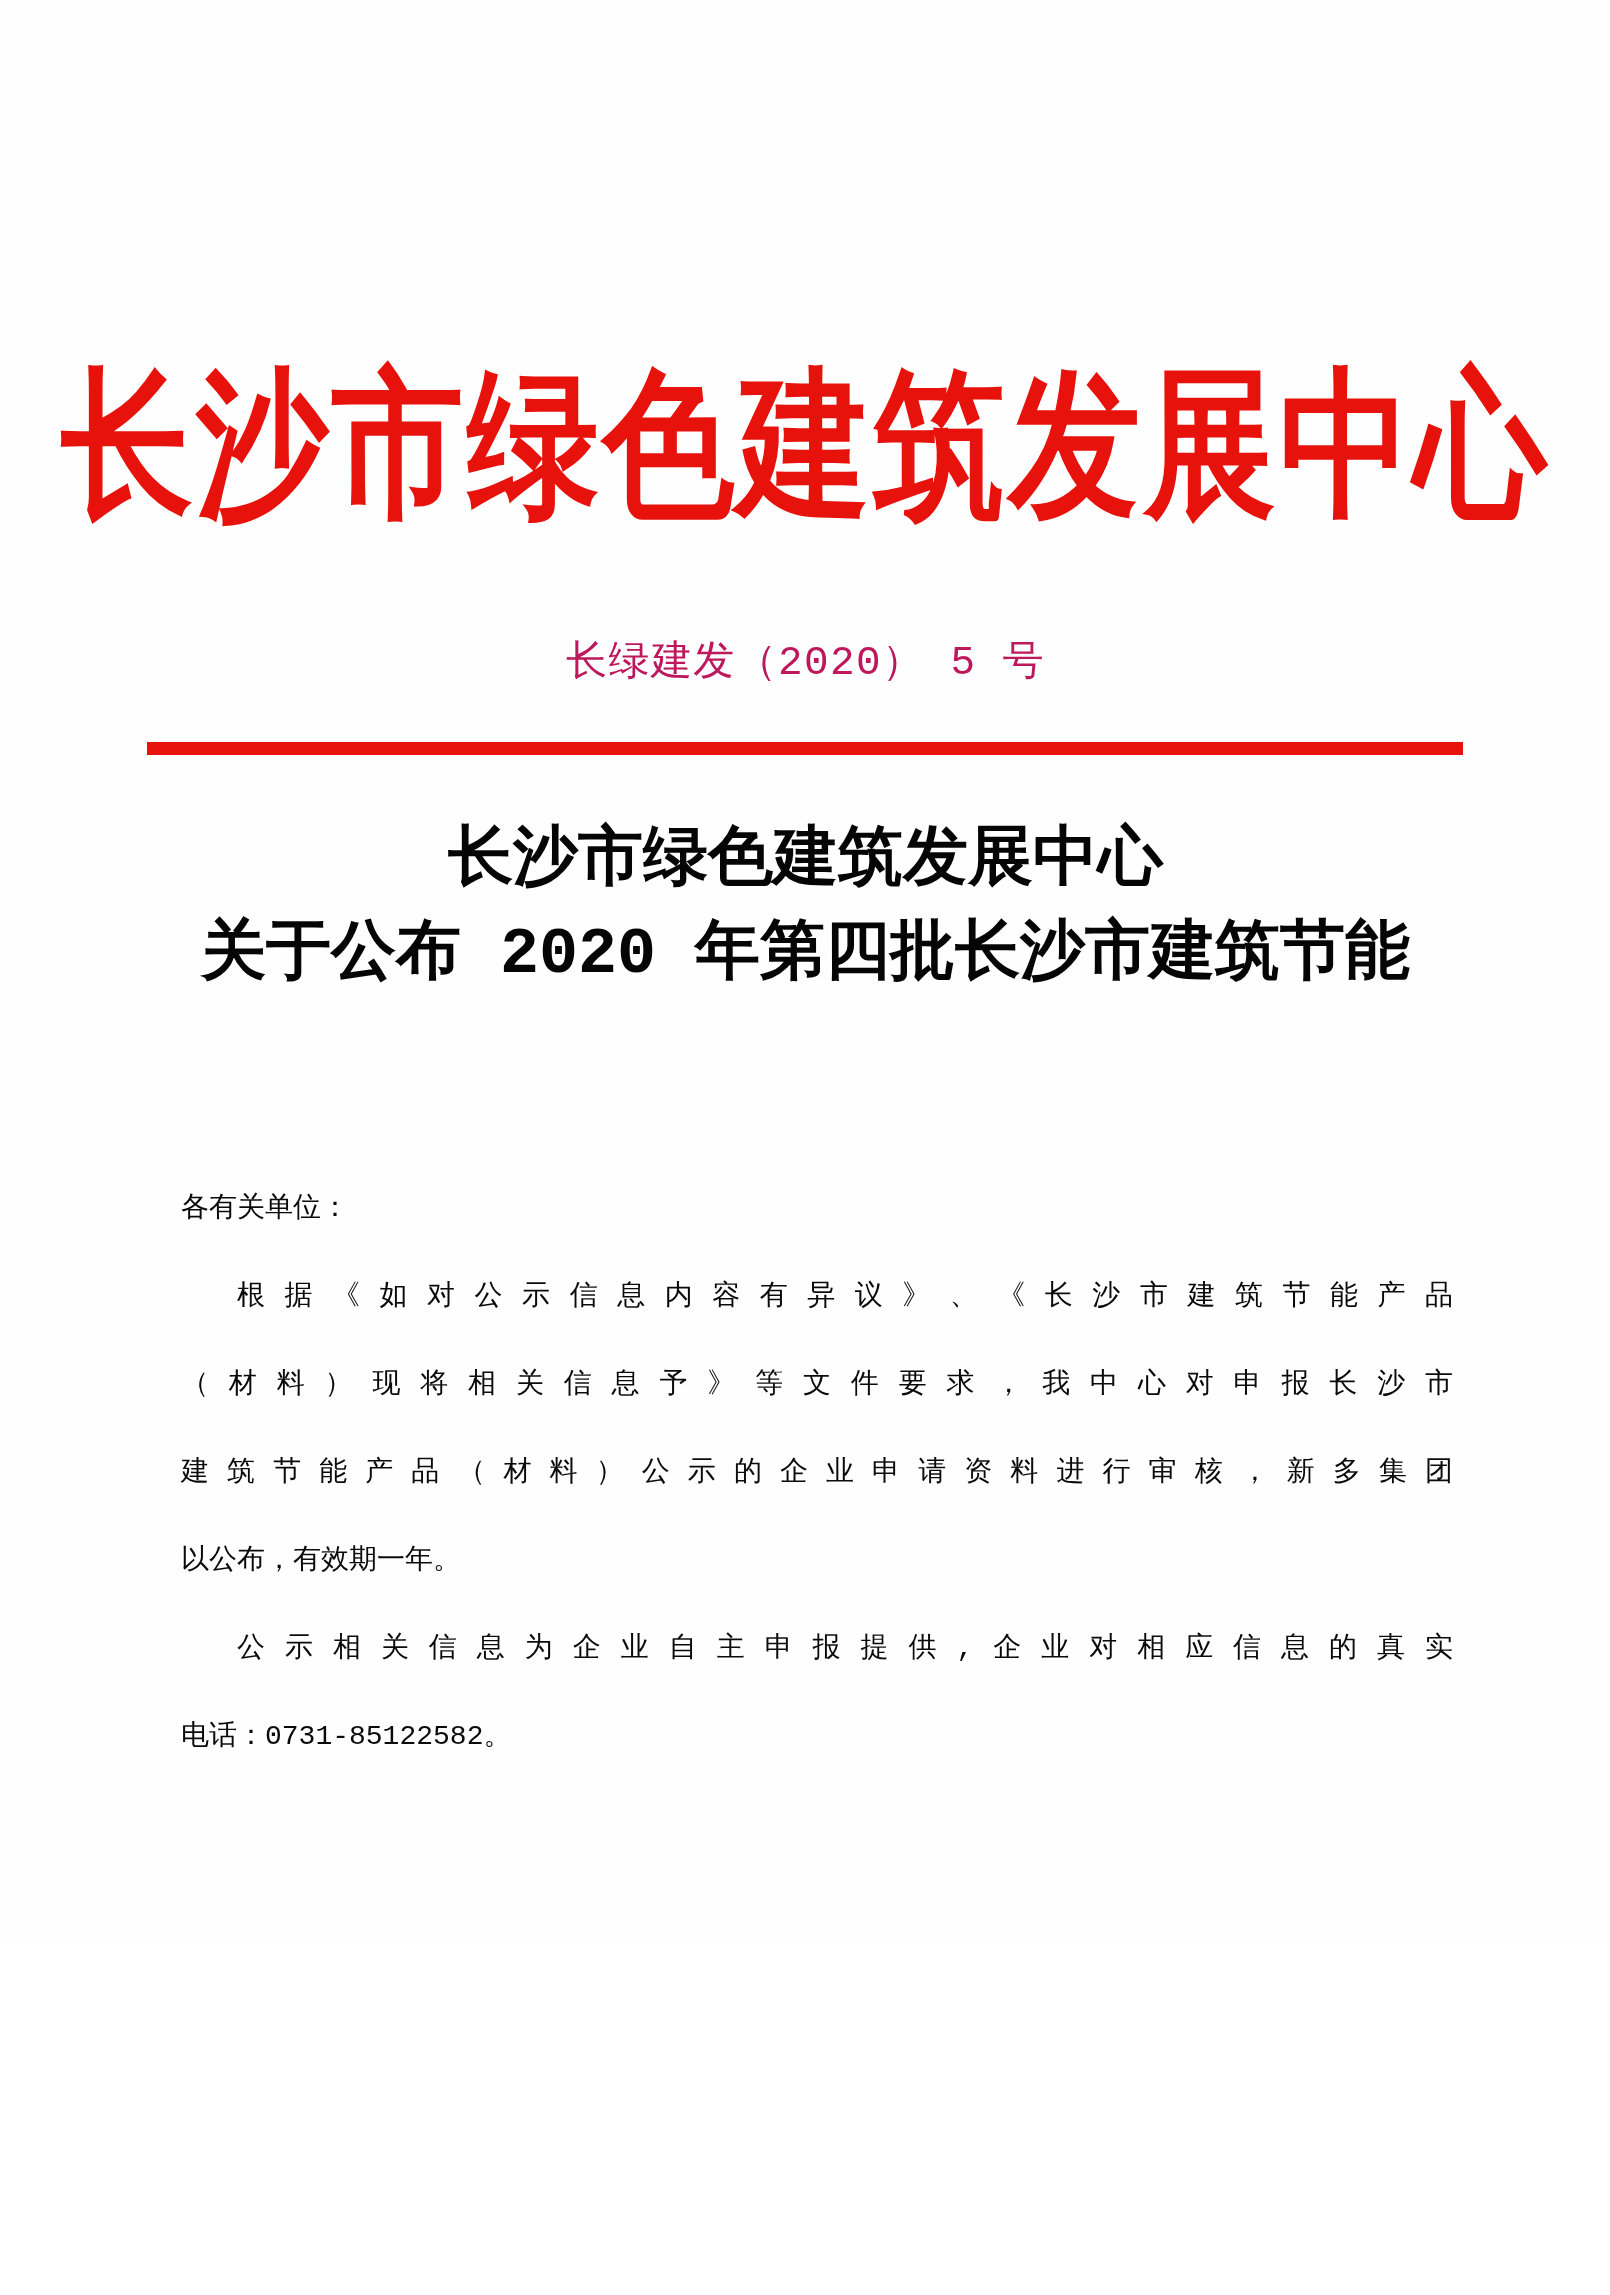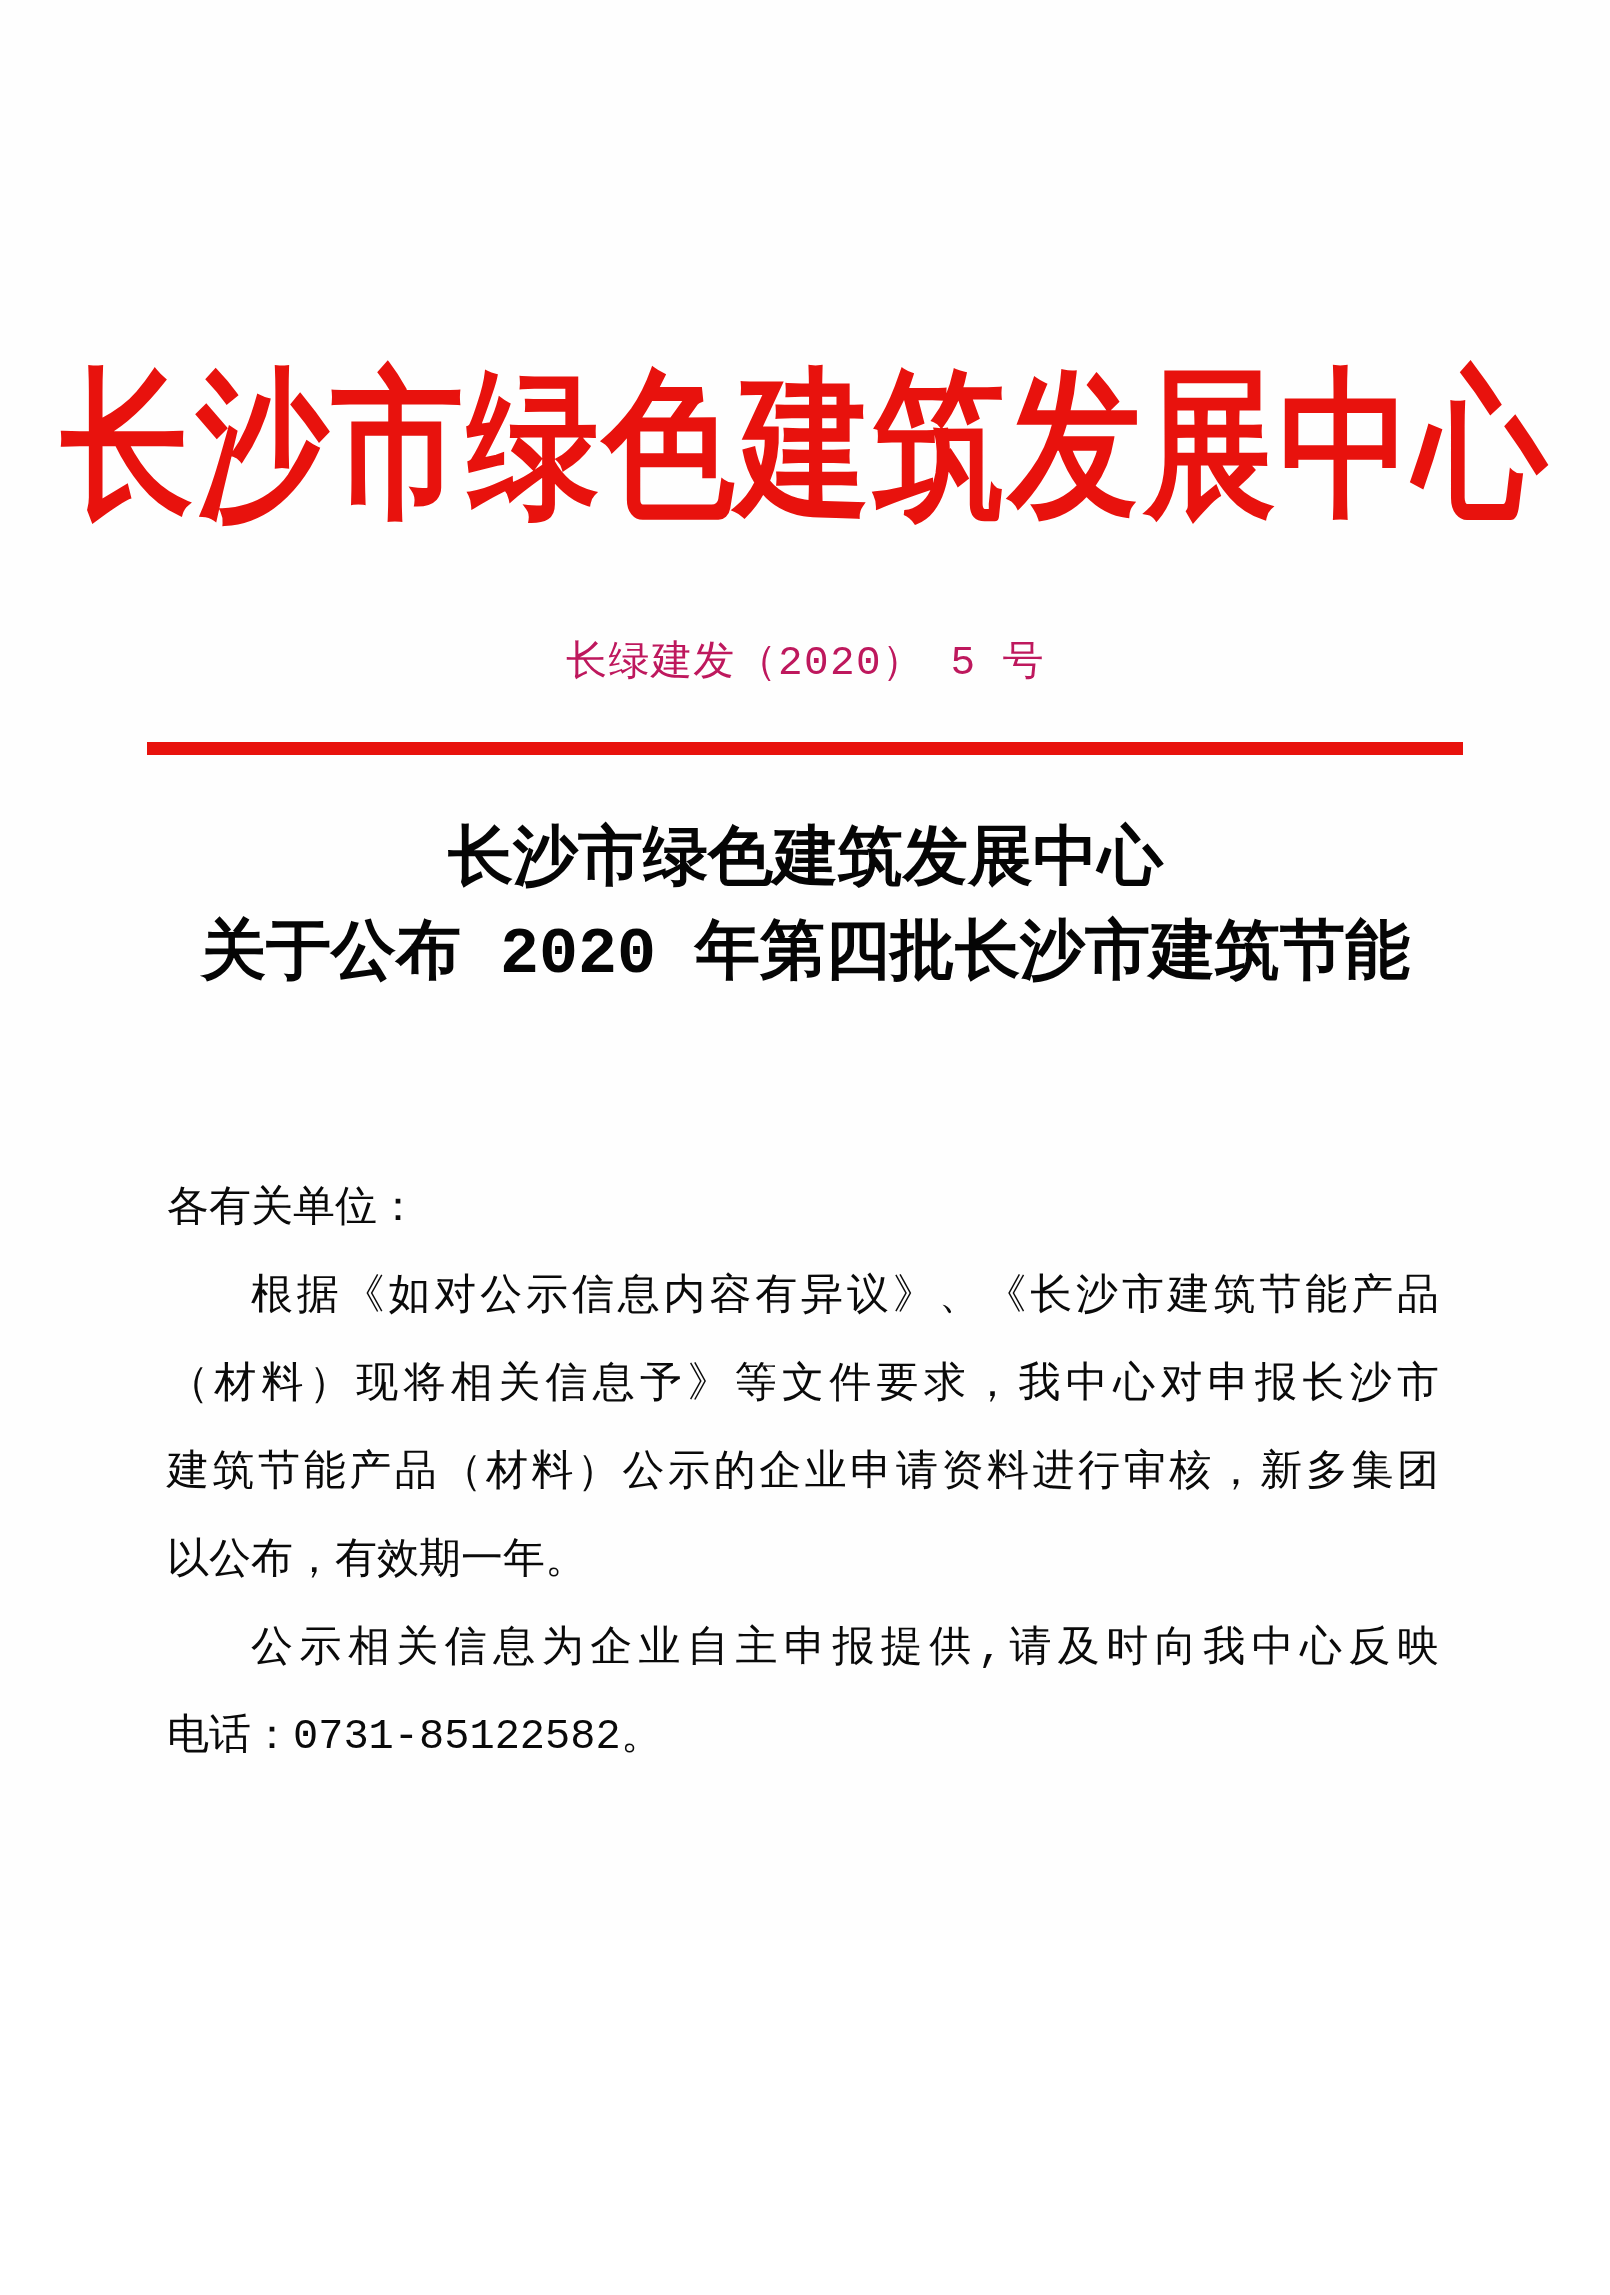--- a/index.html
+++ b/index.html
@@ -68,23 +68,23 @@
     font-weight: bold;
     line-height: 94px;
     color: #050505;
   }
   .doc-title .t-line { white-space: nowrap; }
 
   
   .body-text {
     position: absolute;
     top: 1165px;
-    left: 167px;
+    left: 181px;
     width: 1272px;
-    font-size: 42px;
+    font-size: 28px;
     line-height: 88px;
     color: #0a0a0a;
   }
   .body-text .line {
     width: 100%;
   }
   .body-text .line.just {
     text-align: justify;
     text-align-last: justify;
   }
@@ -119,20 +119,20 @@
     <div class="t-line">长沙市绿色建筑发展中心</div>
     <div class="t-line">关于公布 2020 年第四批长沙市建筑节能</div>
   </div>
 
   <div class="body-text">
     <div class="line">各有关单位：</div>
     <div class="line just indent">根据《如对公示信息内容有异议》、《长沙市建筑节能产品</div>
     <div class="line just">（材料）现将相关信息予》等文件要求，我中心对申报长沙市</div>
     <div class="line just">建筑节能产品（材料）公示的企业申请资料进行审核，新多集团</div>
     <div class="line">以公布，有效期一年。</div>
-    <div class="line just indent">公示相关信息为企业自主申报提供,请及时向我中心反映</div>
+    <div class="line just indent">公示相关信息为企业自主申报提供,企业对相应信息的真实</div>
     <div class="line">电话：0731-85122582。</div>
   </div>
 
   <div class="page-number">— 1 —</div>
 
 </div>
 
 
 </body></html>

